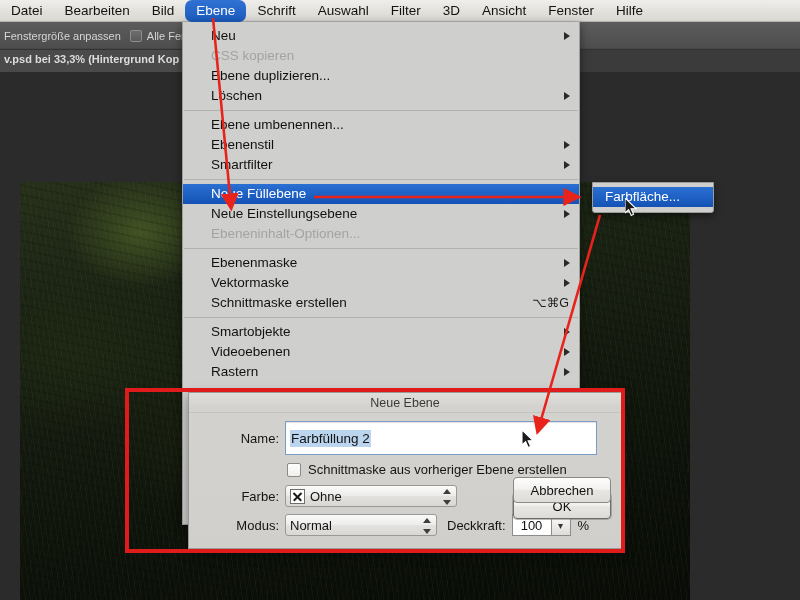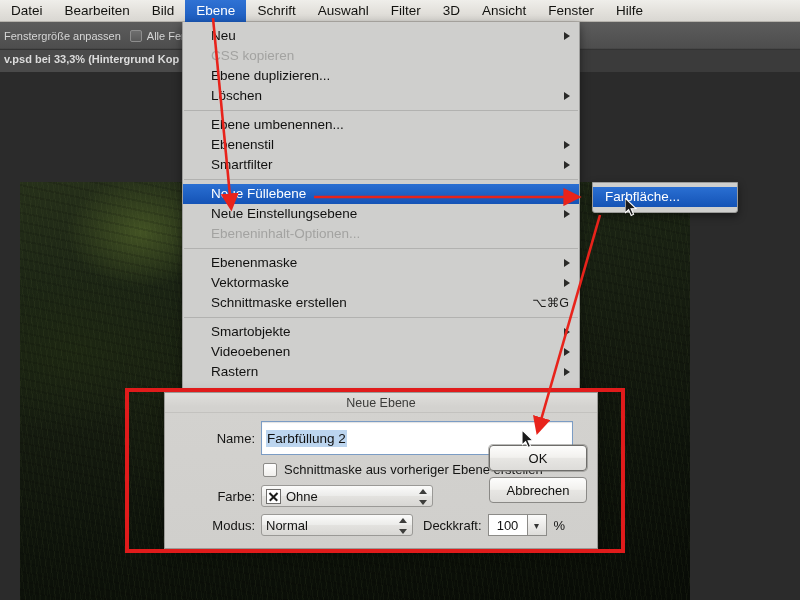--- a/index.html
+++ b/index.html
@@ -21,20 +21,21 @@
   .menubar-item {
     font-size: 13.5px; color: #12120f;
     padding: 2px 11px 3px 11px;
     line-height: 17px;
     white-space: nowrap;
   }
   .menubar-item.active {
     background: #2266c8;
     background: linear-gradient(to bottom,#2f72d4 0%, #1b5bbd 100%);
     color: #ffffff;
+    border-radius: 7px;
   }
 
   
   .optionsbar {
     position: absolute; left: 0; top: 22px; width: 800px; height: 50px;
     background: linear-gradient(to bottom,#5c5c5c 0%, #4e4e4e 52%, #474747 53%, #414141 100%);
     border-bottom: 1px solid #2a2a2a;
   }
   .options-row {
     position: absolute; left: 0; top: 0; height: 28px; width: 100%;
@@ -121,37 +122,37 @@
   .mi.selected .arrow { border-left-color: #ffffff; }
   .mi .shortcut {
     position: absolute; right: 10px; top: 0;
     font-size: 12.5px; color: #1c1c1a;
   }
   .sep { height: 1px; background: #b2b2b0; margin: 4px 1px 4px 1px; }
 
   
   .submenu {
     position: absolute; left: 592px; top: 182px;
-    width: 146px;
+    width: 122px;
     background: #cfcfcd;
     border: 1px solid #9a9a98;
     border-radius: 0 0 3px 3px;
     box-shadow: 0 3px 9px rgba(0,0,0,0.45);
     padding: 4px 0 5px 0;
   }
   .submenu .mi { padding-left: 12px; padding-right: 10px; }
 
   
   .redbox {
     position: absolute; left: 125px; top: 388px;
     width: 500px; height: 165px;
     border: 4px solid #e01b1b;
   }
   .dialog {
-    position: absolute; left: 164px; top: 392px;
+    position: absolute; left: 188px; top: 392px;
     width: 434px; height: 157px;
     background: linear-gradient(to bottom,#dfdedb 0%, #d3d2cf 9%, #d0cfcc 100%);
     border: 1px solid #9b9a97;
     box-shadow: 0 4px 12px rgba(0,0,0,0.4);
   }
   .dlg-title {
     height: 20px; line-height: 20px;
     text-align: center;
     font-size: 12.5px; color: #3b3b39;
     border-bottom: 1px solid #c3c2bf;
@@ -224,21 +225,21 @@
     font-size: 10px; color: #333;
   }
   .btn {
     position: absolute;
     width: 98px; height: 26px;
     background: linear-gradient(to bottom,#fdfdfc 0%, #f2f1ee 47%, #e7e6e3 52%, #dddcd9 100%);
     border: 1px solid #8a8986; border-radius: 4px;
     display: flex; align-items: center; justify-content: center;
     font-size: 13px; color: #111110;
   }
-  .btn.primary { border-color: #6e6d6a; box-shadow: 0 0 0 1px rgba(120,119,116,0.5); }
+  .btn.primary { border-color: #6e6d6a; box-shadow: 0 0 0 1px rgba(120,119,116,0.5); margin-top: 48px; }
   #btn-ok { left: 324px; top: 32px; }
   #btn-cancel { left: 324px; top: 64px; }
 
   
   .ann { position: absolute; left: 0; top: 0; width: 800px; height: 600px; pointer-events: none; }
 
   
   .cursor { position: absolute; width: 13px; height: 20px; }
 </style>
 </head>

